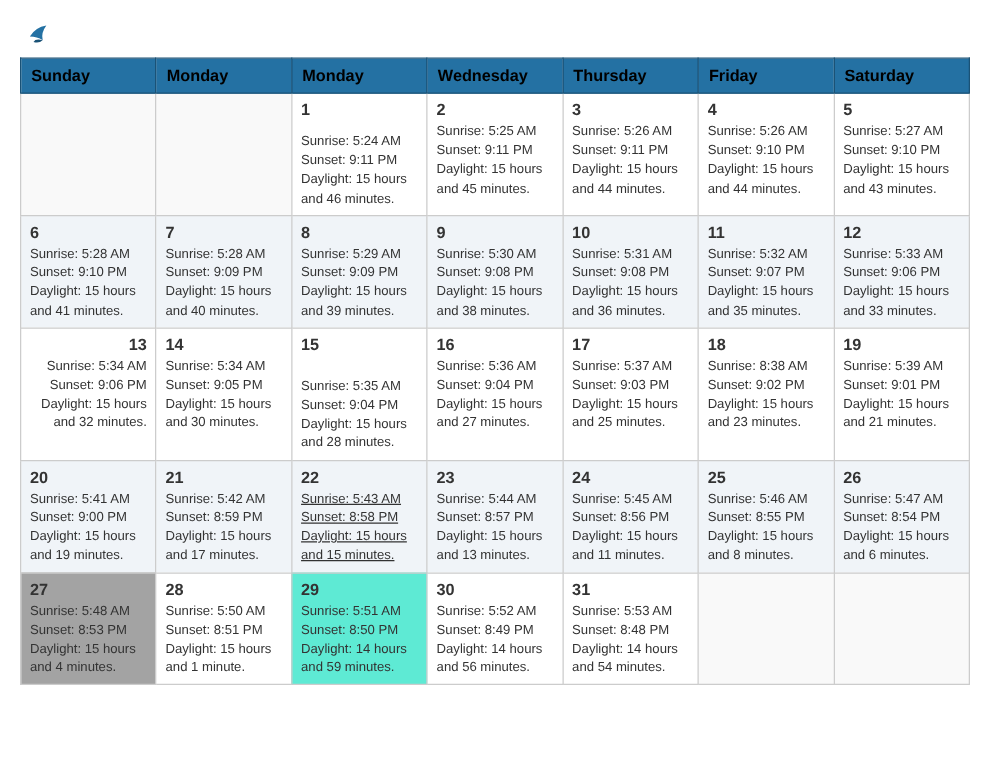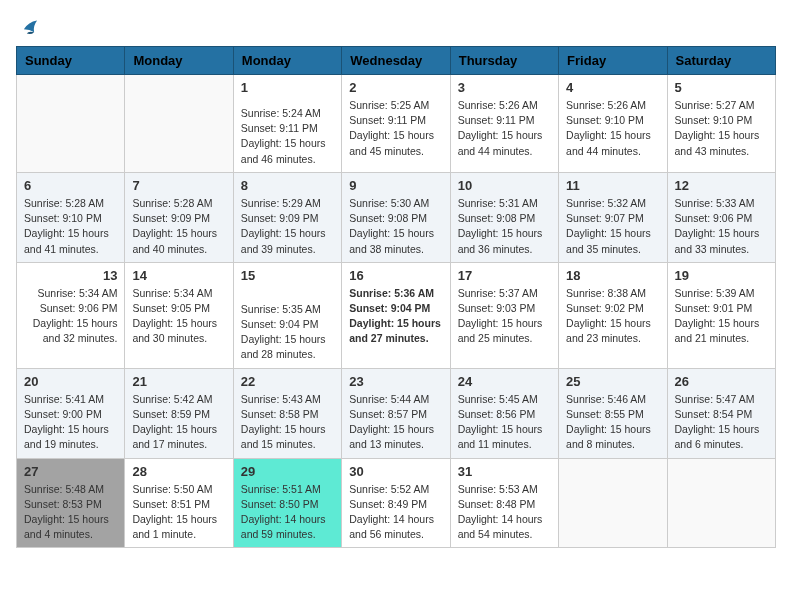--- a/index.html
+++ b/index.html
@@ -239,21 +239,21 @@
         </td>
         <td style="background: rgb(255, 255, 255);">
           <span class="day-num">15</span>
           <div class="day-info" style="white-space: pre-line; margin-top: 19px;">Sunrise: 5:35 AM
 Sunset: 9:04 PM
 Daylight: 15 hours
 and 28 minutes.</div>
         </td>
         <td style="background: rgb(255, 255, 255);">
           <span class="day-num">16</span>
-          <div class="day-info" style="white-space: pre-line; font-weight: bold;">Sunrise: 5:36 AM
+          <div class="day-info" style="white-space: pre-line;">Sunrise: 5:36 AM
 Sunset: 9:04 PM
 Daylight: 15 hours
 and 27 minutes.</div>
         </td>
         <td style="background: rgb(255, 255, 255);">
           <span class="day-num">17</span>
           <div class="day-info" style="white-space: pre-line;">Sunrise: 5:37 AM
 Sunset: 9:03 PM
 Daylight: 15 hours
 and 25 minutes.</div>
@@ -283,21 +283,21 @@
         </td>
         <td style="background: rgb(240, 244, 248);">
           <span class="day-num">21</span>
           <div class="day-info" style="white-space: pre-line;">Sunrise: 5:42 AM
 Sunset: 8:59 PM
 Daylight: 15 hours
 and 17 minutes.</div>
         </td>
         <td style="background: rgb(240, 244, 248);">
           <span class="day-num">22</span>
-          <div class="day-info" style="white-space: pre-line;">Sunrise: 5:43 AM
+          <div class="day-info" style="white-space: pre-line; text-decoration: underline;">Sunrise: 5:43 AM
 Sunset: 8:58 PM
 Daylight: 15 hours
 and 15 minutes.</div>
         </td>
         <td style="background: rgb(240, 244, 248);">
           <span class="day-num">23</span>
           <div class="day-info" style="white-space: pre-line;">Sunrise: 5:44 AM
 Sunset: 8:57 PM
 Daylight: 15 hours
 and 13 minutes.</div>

